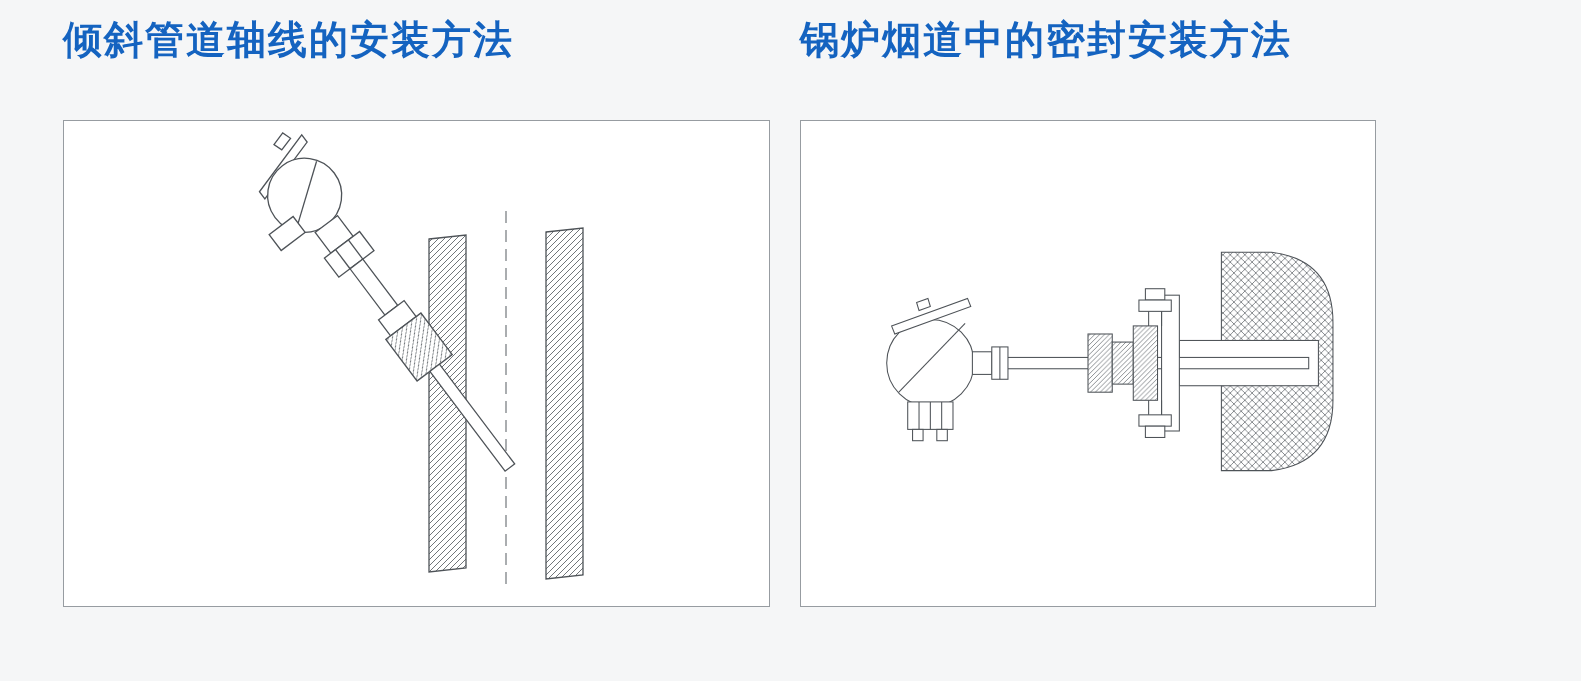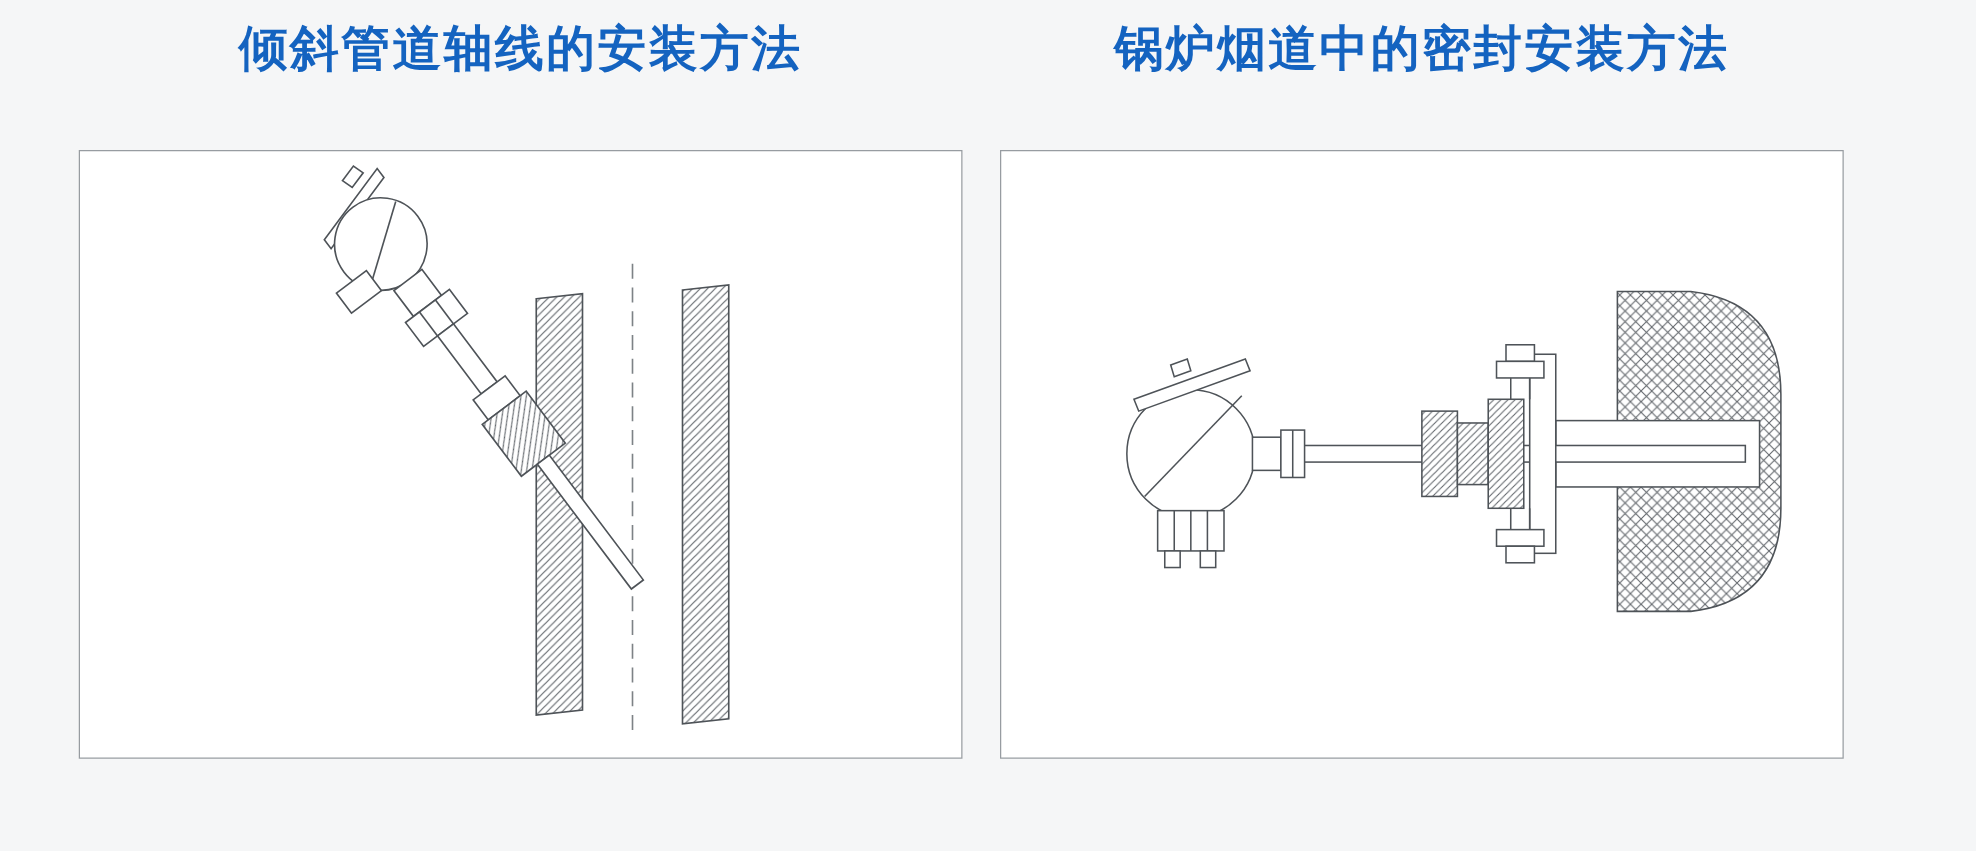--- a/index.html
+++ b/index.html
@@ -10,23 +10,23 @@
     font-family: "Liberation Sans", sans-serif;
     overflow: hidden;
   }
   .wrap {
     display: flex;
     gap: 30px;
     padding: 18px 0 0 63px;
   }
   figure.panel { display: flex; flex-direction: column; }
   .panel-left  { width: 707px; }
-  .panel-right { width: 675px; }
+  .panel-right { width: 576px; }
   .title {
-    text-align: center;
+    text-align: left;
     color: #1463c0;
     font-size: 39px;
     font-weight: bold;
     letter-spacing: 2px;
     line-height: 44px;
     height: 44px;
     white-space: nowrap;
   }
   .box {
     margin-top: 58px;

